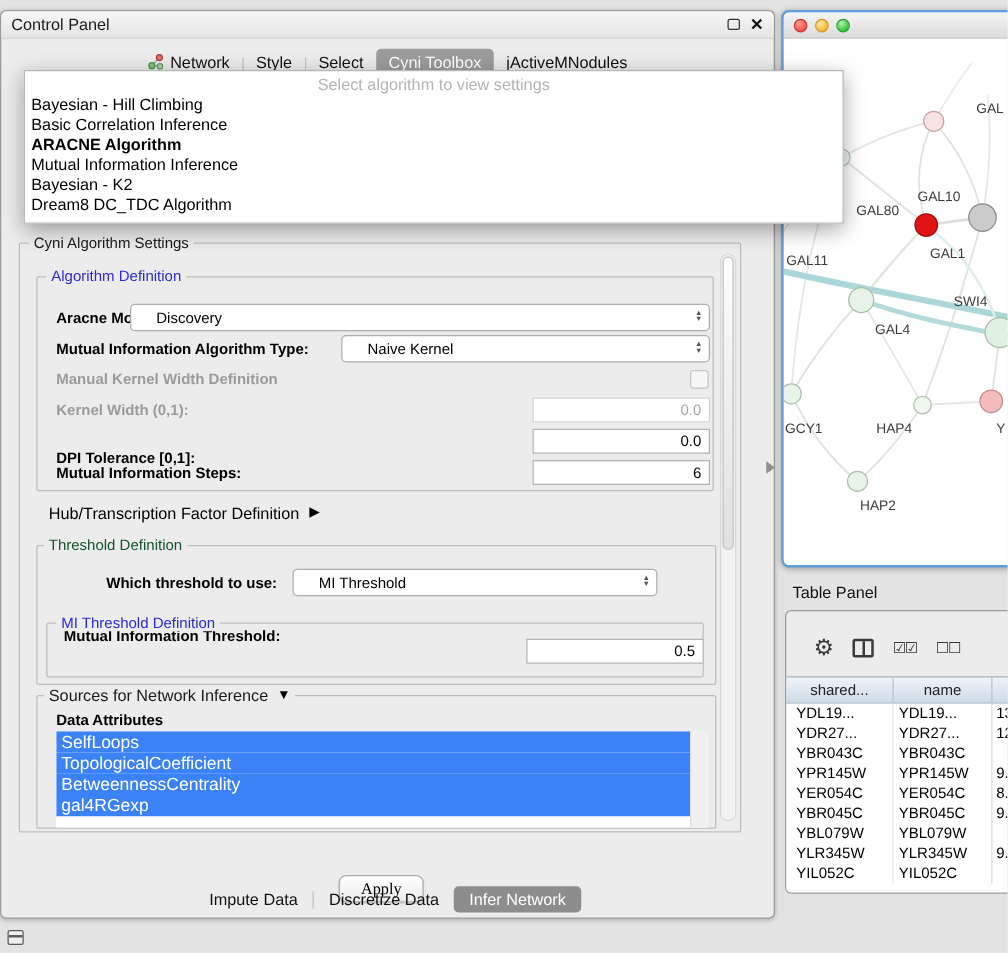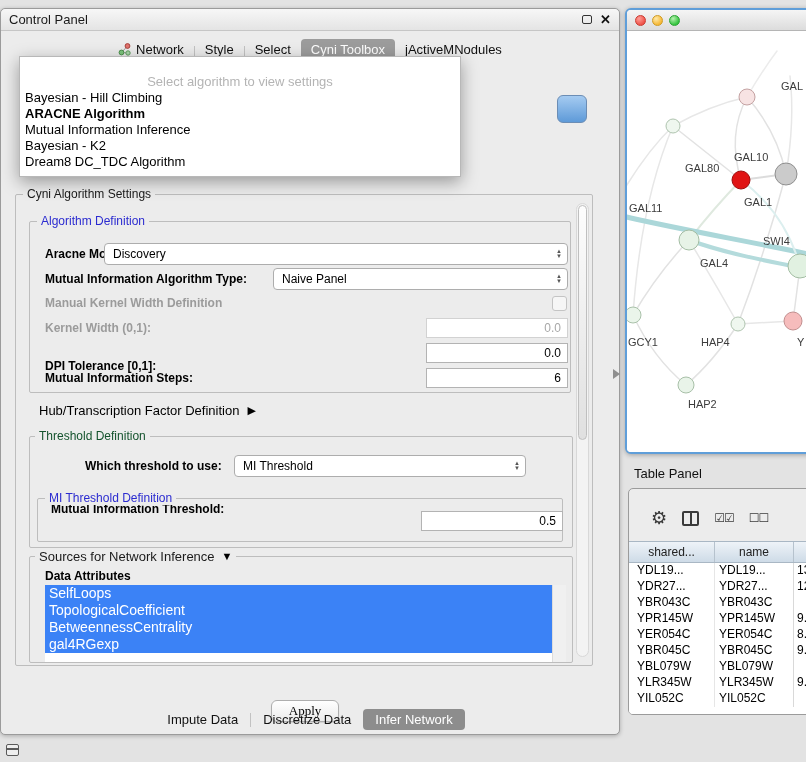--- a/index.html
+++ b/index.html
@@ -14,41 +14,41 @@
   .float-btn{width:10px;height:9px;border:1.5px solid #333;border-radius:2px;display:inline-block}
   .close-btn{font-size:13px;font-weight:bold;color:#111;line-height:1;cursor:default}
 
   .tabbar{position:absolute;top:30px;left:0;right:0;display:flex;justify-content:center;align-items:flex-end}
   .tab{font-size:13px;padding:3px 10px;color:#111;border-radius:4px;display:flex;gap:5px;align-items:center;white-space:nowrap}
   .tab.sel{background:#9c9c9c;color:#fff}
   .tab-sep{width:1px;height:14px;background:#c2c2c2}
 
   .combo-stub{position:absolute;left:556px;top:86px;width:30px;height:28px;border-radius:6px;background:linear-gradient(#a5cbf1,#5e9ad8);border:1px solid #6b8db5;z-index:10}
 
-  .popup{position:absolute;left:18px;top:47px;width:442px;z-index:60;background:#fff;border:1px solid #b8b8b8;box-shadow:0 5px 16px rgba(0,0,0,.35);padding:16px 0 6px}
+  .popup{position:absolute;left:18px;top:47px;width:656px;z-index:60;background:#fff;border:1px solid #b8b8b8;box-shadow:0 5px 16px rgba(0,0,0,.35);padding:2px 0 6px}
   .popup .ph{color:#b4b4b4;text-align:center;font-size:13px;line-height:17px}
   .popup .opt{font-size:13px;line-height:16px;padding:0 5px;color:#000;white-space:nowrap}
   .popup .opt.hl{font-weight:bold}
 
   .group{position:absolute;border:1px solid #bdbdbd;border-radius:2px}
   .group-label{position:absolute;font-size:12px;background:#ececec;padding:0 4px;z-index:5;color:#1a1a1a;white-space:nowrap}
   .lbl-blue{color:#2b2bd0}
   .lbl-green{color:#14532d}
   .disclosure-label{display:inline-flex;align-items:center;gap:7px;font-size:13px}
   .disc-tri{font-size:11px;color:#000;line-height:1}
 
   .settings-group{left:14px;top:185px;width:578px;height:472px}
   .vscroll{position:absolute;right:3px;top:8px;bottom:8px;width:13px;background:#f3f3f3;border:1px solid #d8d8d8;border-radius:7px}
   .vthumb{position:absolute;left:1px;right:1px;top:1px;height:52%;background:linear-gradient(#fdfdfd,#e0e0e0);border:1px solid #bfbfbf;border-radius:6px}
   .alg-group{left:28px;top:212px;width:542px;height:172px}
 
   .flabel{position:absolute;font-size:12px;font-weight:bold;color:#000;line-height:15px;white-space:nowrap}
   .flabel.dis{color:#9b9b9b}
 
-  .combo{position:absolute;height:22px;background:#fff;border:1px solid #adadad;border-radius:4px;display:flex;align-items:center;font-size:12px;padding-left:8px;color:#000}
+  .combo{position:absolute;height:22px;background:#fff;border:1px solid #adadad;border-radius:4px;display:flex;align-items:center;font-size:12px;padding-left:20px;color:#000}
   .combo .arrows{margin-left:auto;width:16px;display:flex;flex-direction:column;align-items:center;justify-content:center;color:#555;font-size:6px;line-height:5px}
 
   .tfield{position:absolute;height:20px;background:#fff;border:1px solid #b3b3b3;font-size:12px;display:flex;align-items:center;justify-content:flex-end;padding-right:6px;color:#000}
   .tfield.dis{color:#a8a8a8;border-color:#d2d2d2}
   .checkbox{position:absolute;width:15px;height:15px;border:1px solid #c4c4c4;border-radius:3px;background:#f6f6f6}
 
   .disclosure{position:absolute;font-size:13px;color:#000;display:flex;align-items:center;gap:8px;white-space:nowrap}
 
   .attr-list{position:absolute;left:44px;top:576px;width:521px;height:77px;background:#fff;display:flex}
   .attr-rows{flex:1;overflow:hidden}
@@ -131,20 +131,21 @@
           <span>jActiveMNodules</span>
         </span>
     </nav>
 
     <div class="combo-stub"></div>
 
     <div class="popup">
       <div class="ph">Select algorithm to view settings</div>
       <div>
           <div class="opt">Bayesian - Hill Climbing</div>
+          <div class="opt">Basic Correlation Inference</div>
           <div class="opt hl">ARACNE Algorithm</div>
           <div class="opt">Mutual Information Inference</div>
           <div class="opt">Bayesian - K2</div>
           <div class="opt">Dream8 DC_TDC Algorithm</div>
         </div>
     </div>
 
     <div class="group settings-group">
       <div class="vscroll">
         <div class="vthumb"></div>
@@ -159,21 +160,21 @@
     <div class="combo" style="left:103px;top:234px;width:464px">
       <span>Discovery</span>
       <span class="arrows">
           <span>▲</span>
           <span>▼</span>
         </span>
     </div>
 
     <span class="flabel" style="left:44px;top:263px">Mutual Information Algorithm Type:</span>
     <div class="combo" style="left:272px;top:259px;width:295px">
-      <span>Naive Panel</span>
+      <span>Naive Kernel</span>
       <span class="arrows">
           <span>▲</span>
           <span>▼</span>
         </span>
     </div>
 
     <span class="flabel dis" style="left:44px;top:287px">Manual Kernel Width Definition</span>
     <span class="checkbox" style="left:551px;top:287px"></span>
 
     <span class="flabel dis" style="left:44px;top:312px">Kernel Width (0,1):</span>

